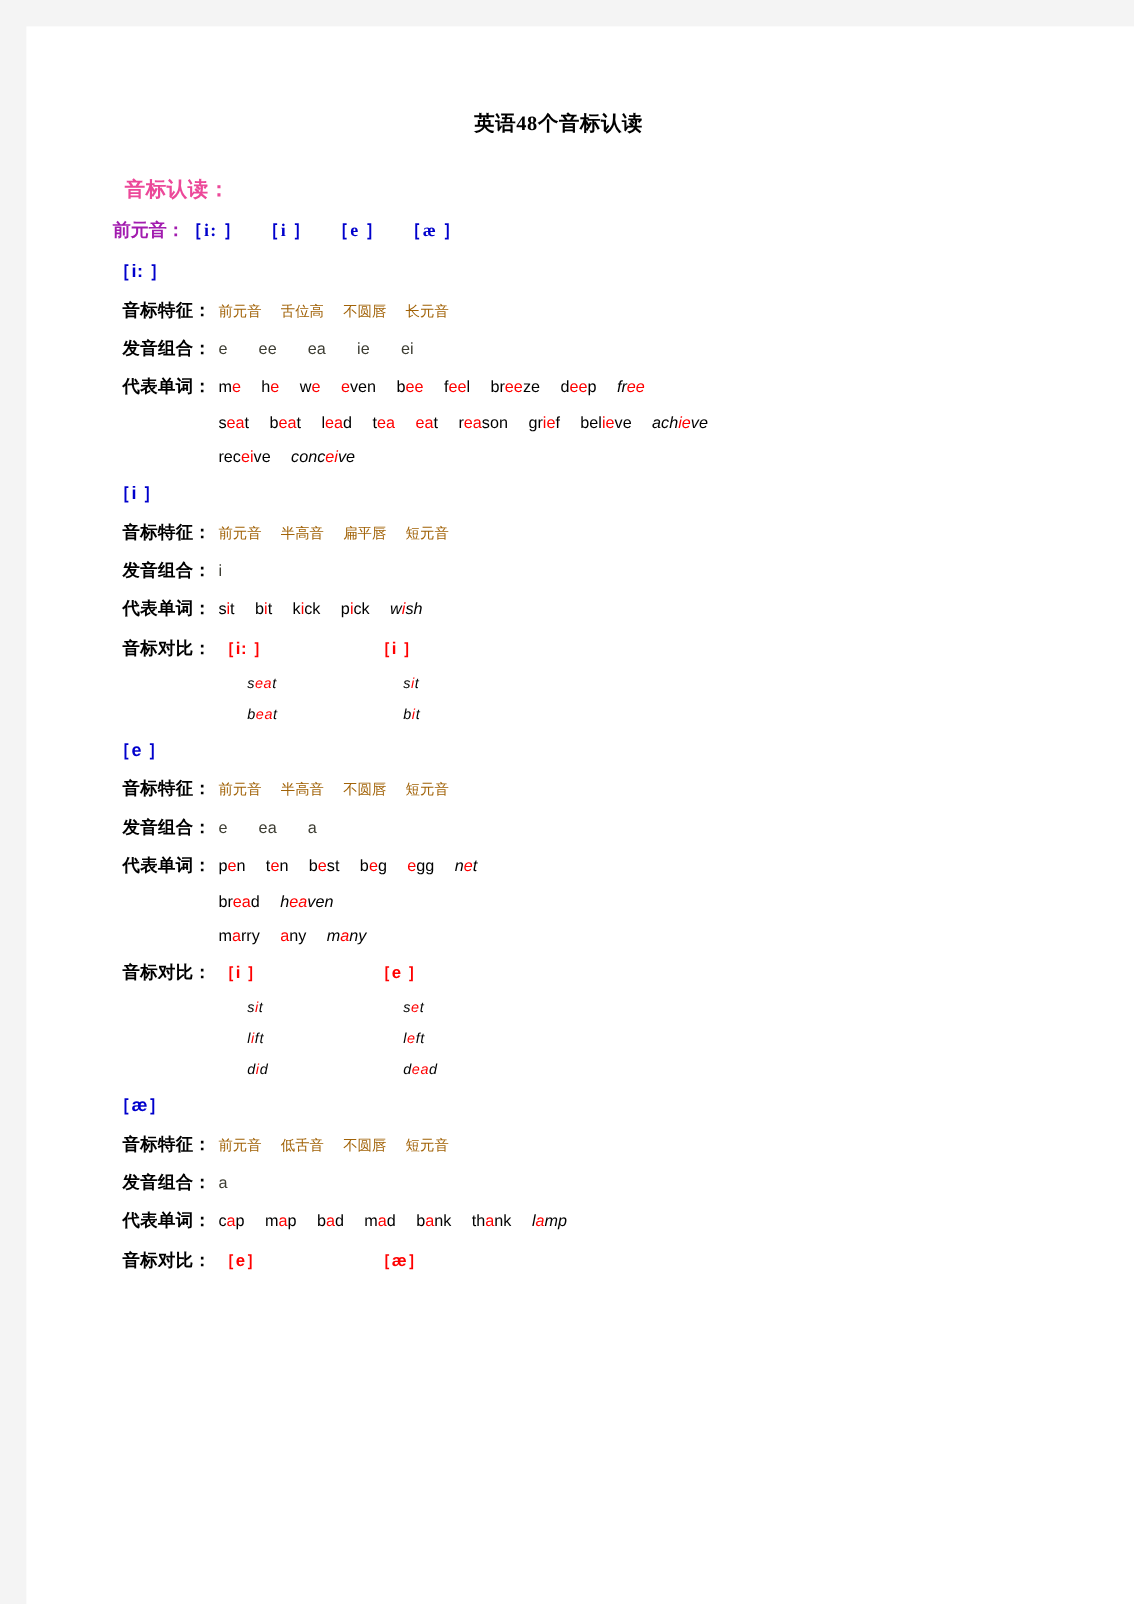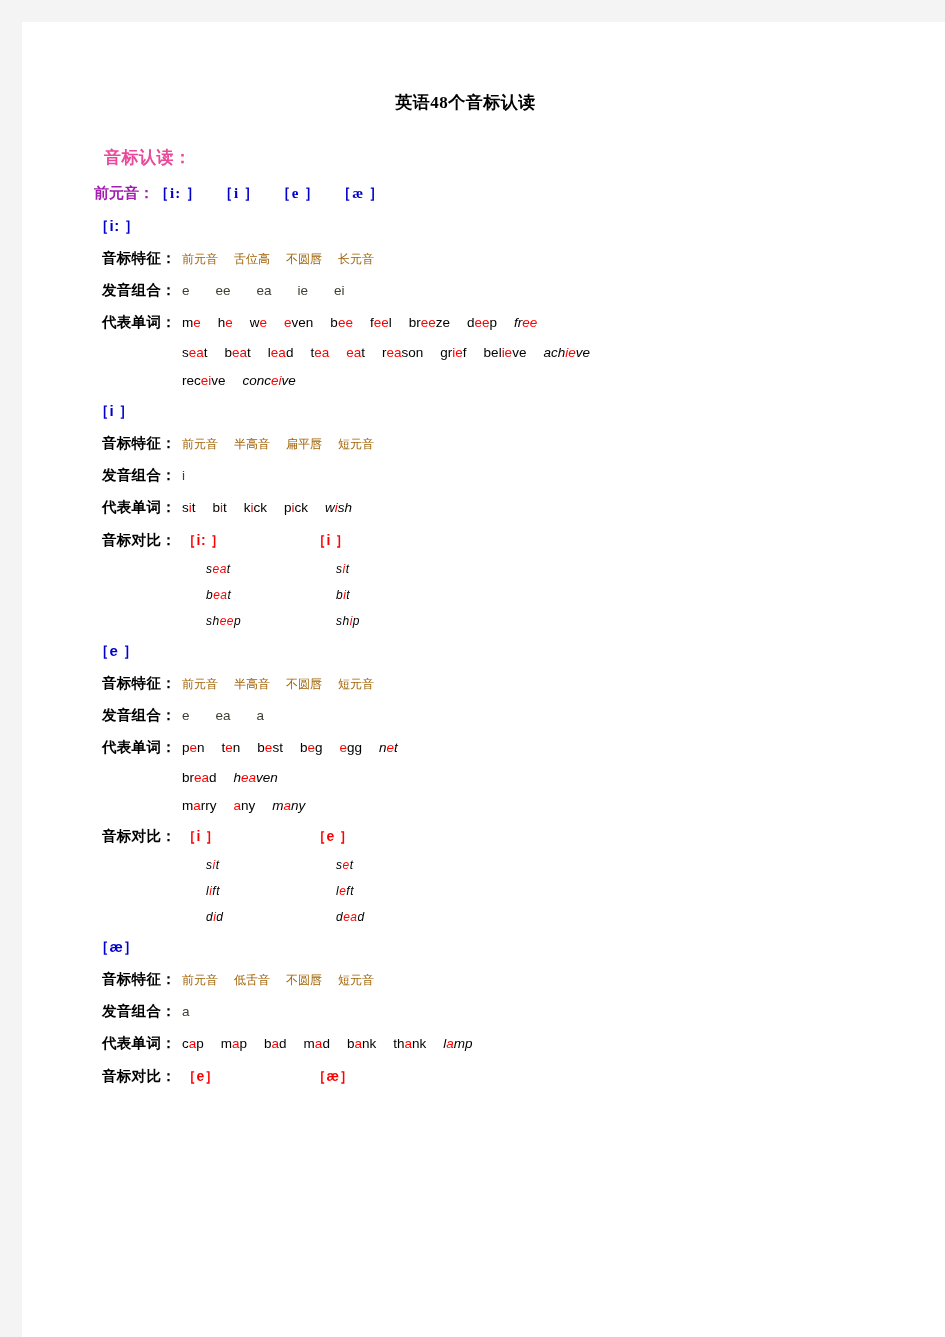--- a/index.html
+++ b/index.html
@@ -223,24 +223,20 @@
           </span>
         </div>
         <div class="cmp-row">
           <span class="cmp-col"><span class="word"><span>s</span><span class="hl">ea</span><span>t</span></span></span>
           <span class="cmp-col"><span class="word"><span>s</span><span class="hl">i</span><span>t</span></span></span>
         </div>
         <div class="cmp-row">
           <span class="cmp-col"><span class="word"><span>b</span><span class="hl">ea</span><span>t</span></span></span>
           <span class="cmp-col"><span class="word"><span>b</span><span class="hl">i</span><span>t</span></span></span>
         </div>
-        <div class="cmp-row">
-          <span class="cmp-col"><span class="word"><span>sh</span><span class="hl">ee</span><span>p</span></span></span>
-          <span class="cmp-col"><span class="word"><span>sh</span><span class="hl">i</span><span>p</span></span></span>
-        </div>
         <div class="ph-heading">［e ］</div>
         <div class="row">
           <span class="row-label">音标特征：</span>
           <span class="row-value features"><span>前元音</span><span>半高音</span><span>不圆唇</span><span>短元音</span></span>
         </div>
         <div class="row">
           <span class="row-label">发音组合：</span>
           <span class="row-value combos"><span>e</span><span>ea</span><span>a</span></span>
         </div>
         <div class="row">

